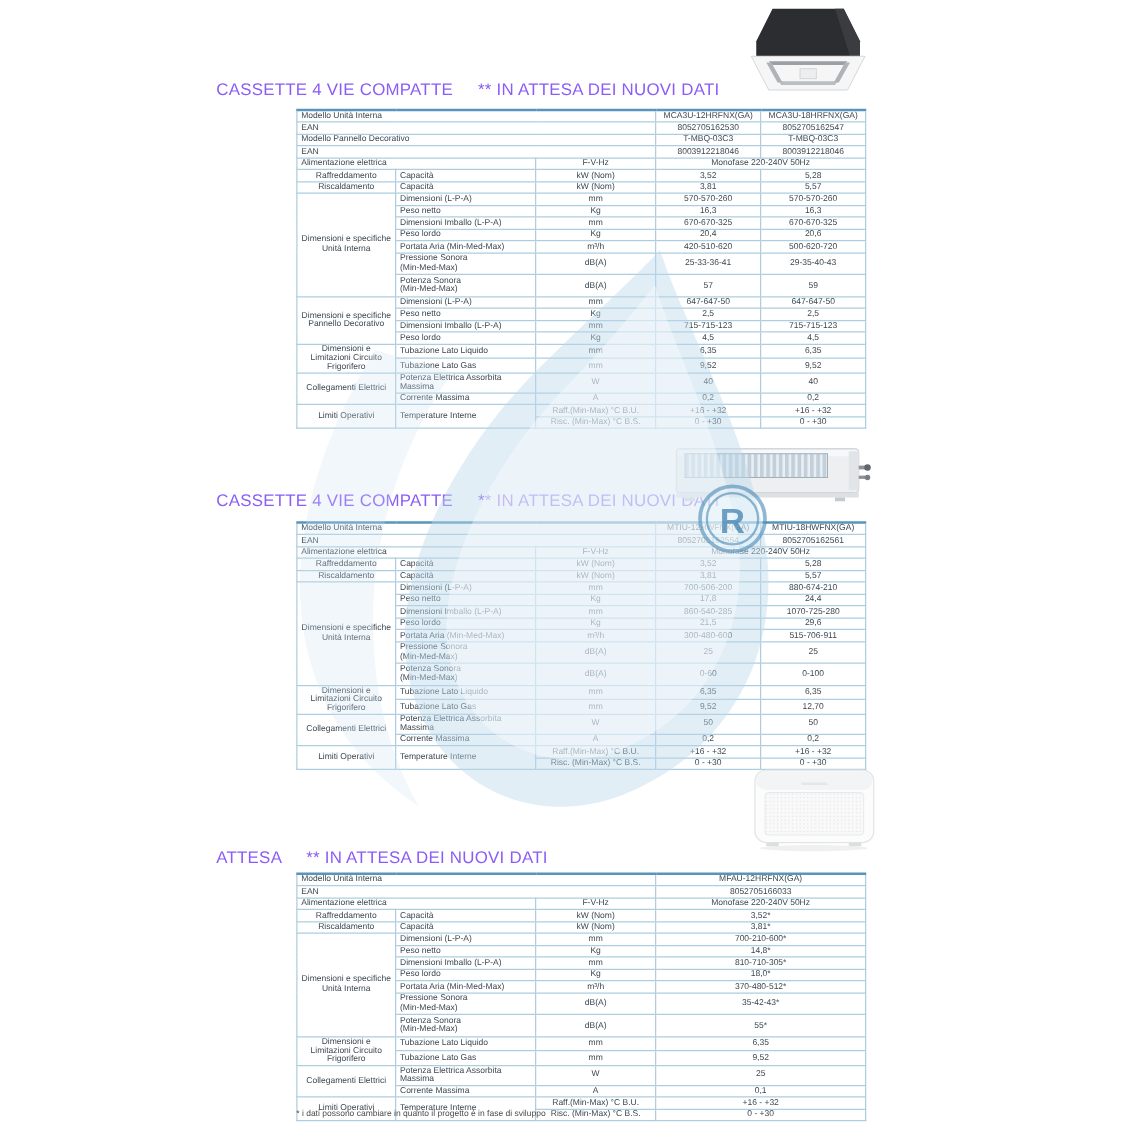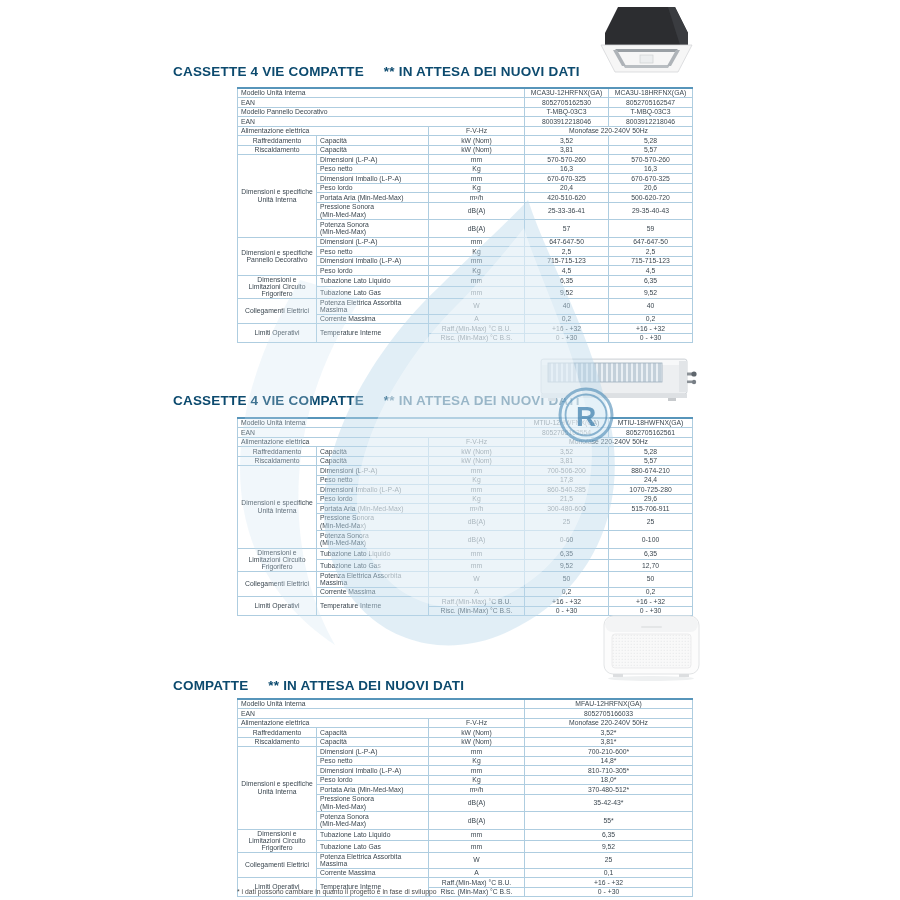--- a/index.html
+++ b/index.html
@@ -1,18 +1,18 @@
 <!DOCTYPE html>
 <html><head>
 <meta charset="utf-8">
 <style>
   html,body{margin:0;padding:0;background:#fff;}
   #page{position:relative;width:900px;height:900px;background:#ffffff;overflow:hidden;
         font-family:"Liberation Sans",sans-serif;}
-  .section-title{position:absolute;left:173px;color:#0c4a6e;font-size:13.5px;font-weight:bold;
+  .section-title{position:absolute;left:173px;color:#8b5cf6;font-size:13.5px;font-weight:normal;
         letter-spacing:.2px;white-space:nowrap;z-index:1;}
   .t-note{margin-left:16px;}
   .s0t{top:64px;} .s1t{top:393px;} .s2t{top:678px;}
   .table-host{position:absolute;left:237px;z-index:1;}
   .t0{top:87px;} .t1{top:417px;} .t2{top:698px;}
   table.spec-table{border-collapse:collapse;table-layout:fixed;width:455px;background:#fff;}
   table.spec-table td{border:1px solid #aecde0;font-size:6.8px;line-height:7.4px;color:#3b4750;
         padding:0 3px;vertical-align:middle;overflow:hidden;}
   table.spec-table tr{height:9.5px;}
   table.spec-table tr.tall{height:17.5px;}
@@ -36,21 +36,21 @@
 
   <div class="section-title s0t">
     <span class="t-main">CASSETTE 4 VIE COMPATTE</span>
     <span class="t-note">** IN ATTESA DEI NUOVI DATI</span>
   </div>
   <div class="section-title s1t">
     <span class="t-main">CASSETTE 4 VIE COMPATTE</span>
     <span class="t-note">** IN ATTESA DEI NUOVI DATI</span>
   </div>
   <div class="section-title s2t">
-    <span class="t-main">COMPATTE</span>
+    <span class="t-main">ATTESA</span>
     <span class="t-note">** IN ATTESA DEI NUOVI DATI</span>
   </div>
 
   <div class="table-host t0">
       <table class="spec-table">
         <colgroup>
           <col style="width: 79px;">
           <col style="width: 112px;">
           <col style="width: 96px;">
           <col style="width: 84px;">

